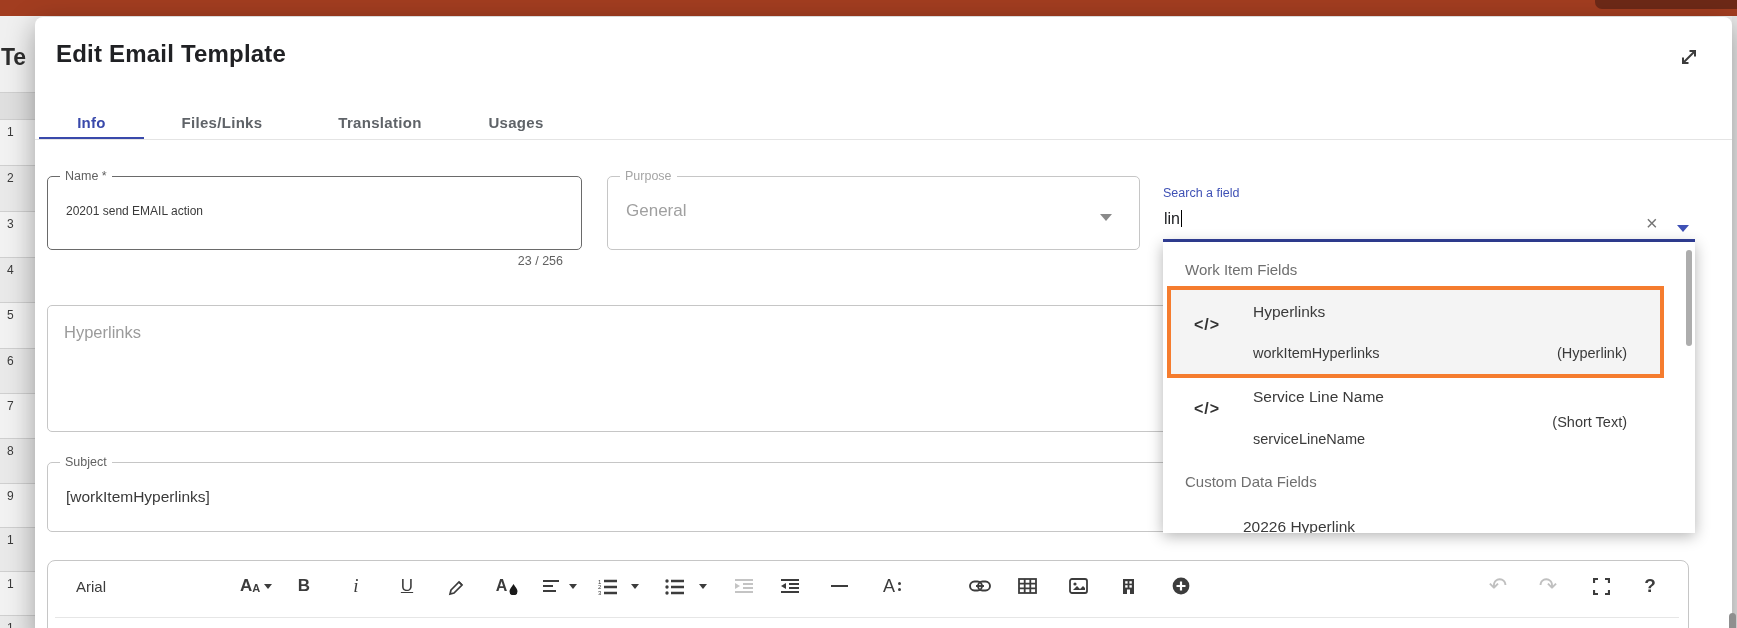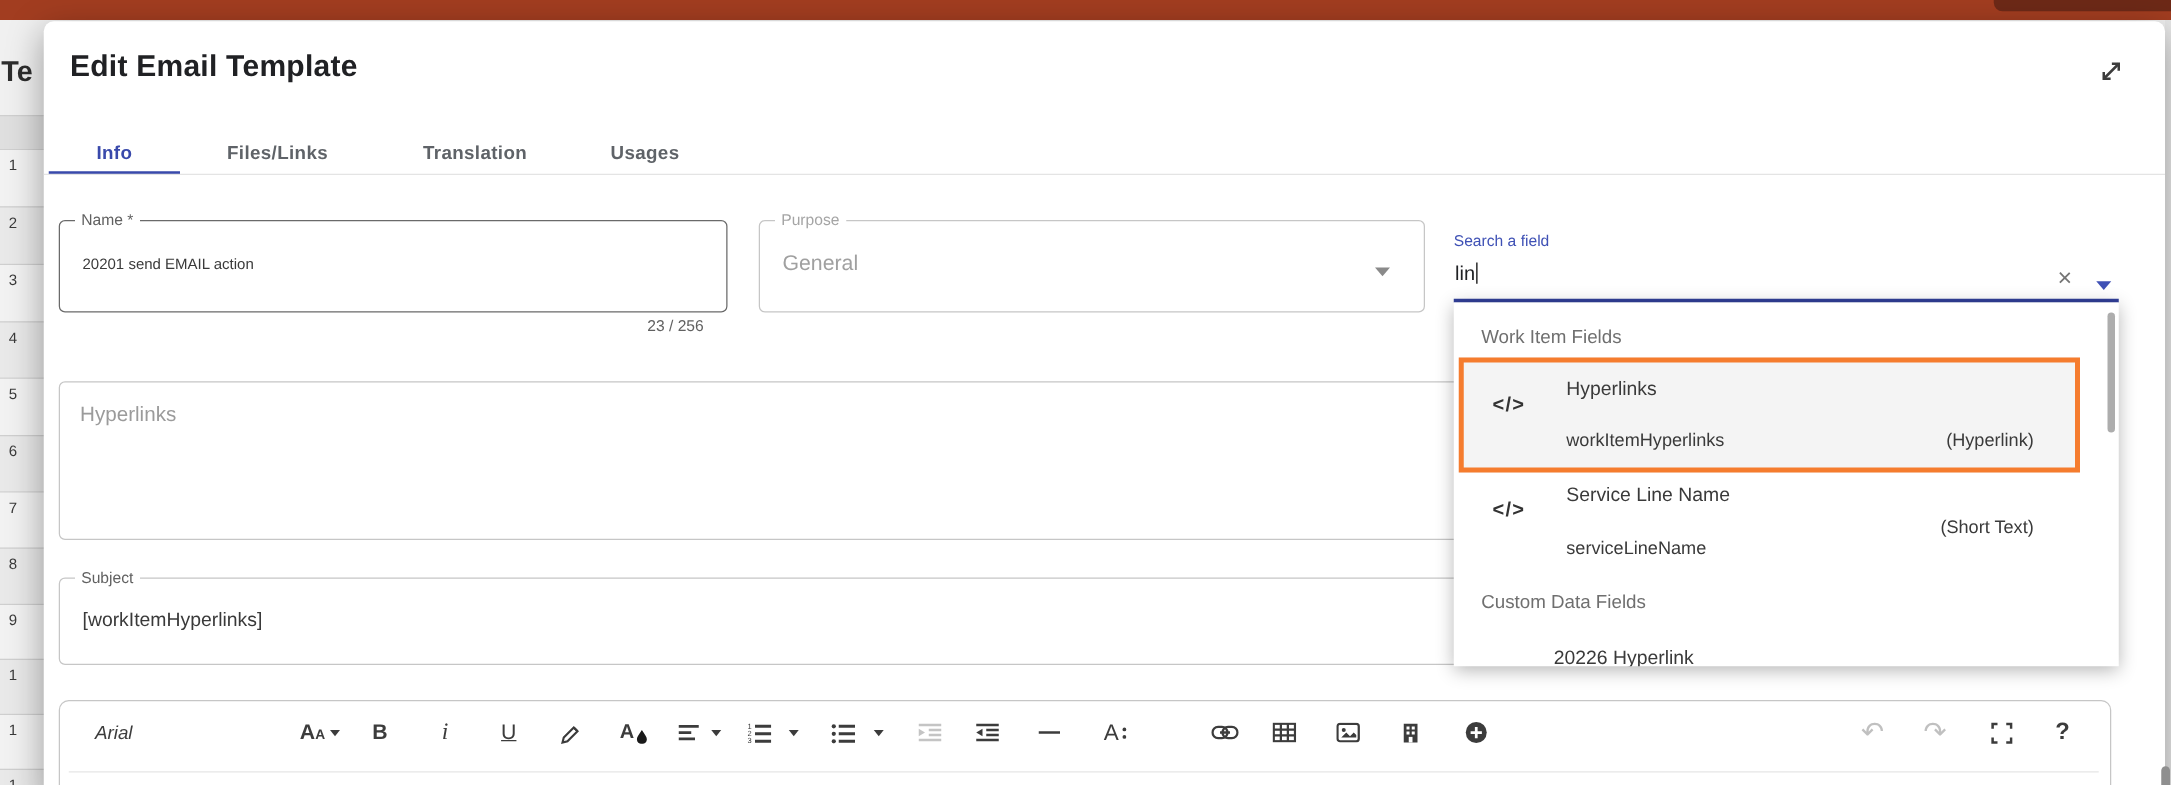--- a/index.html
+++ b/index.html
@@ -153,21 +153,21 @@
   <div class="abs f-value" style="left:64px;top:323px;font-size:16.5px;color:#9b9b9b;">Hyperlinks</div>
 
   <div class="abs field" style="left:47px;top:462px;width:1643px;height:68px;"></div>
   <div class="abs f-label" style="left:60px;top:455px;">Subject</div>
   <div class="abs f-value" style="left:66px;top:488px;font-size:15.5px;">[workItemHyperlinks]</div>
 
   <div class="abs field" style="left:47px;top:560px;width:1640px;height:120px;border-radius:8px;"></div>
   <div class="abs ed-divider"></div>
 
   <div class="abs tbtn" style="left:70px;width:156px;justify-content:flex-start;padding-left:6px;">
-    <span style="font-size:15px;font-style:italic;">Arial</span>
+    <span style="font-size:15px;">Arial</span>
 
   </div>
   <div class="abs tbtn" style="left:232px;width:48px;">
     <span style="font-size:17px;font-weight:600;">A</span>
       <span style="font-size:11px;font-weight:600;margin-top:4px;">A</span>
     <span class="tcaret" style="margin-left:4px;"></span>
   </div>
   <div class="abs tbtn" style="left:288px;width:32px;font-weight:700;">
       <span class="glyph">B</span>
     </div>

